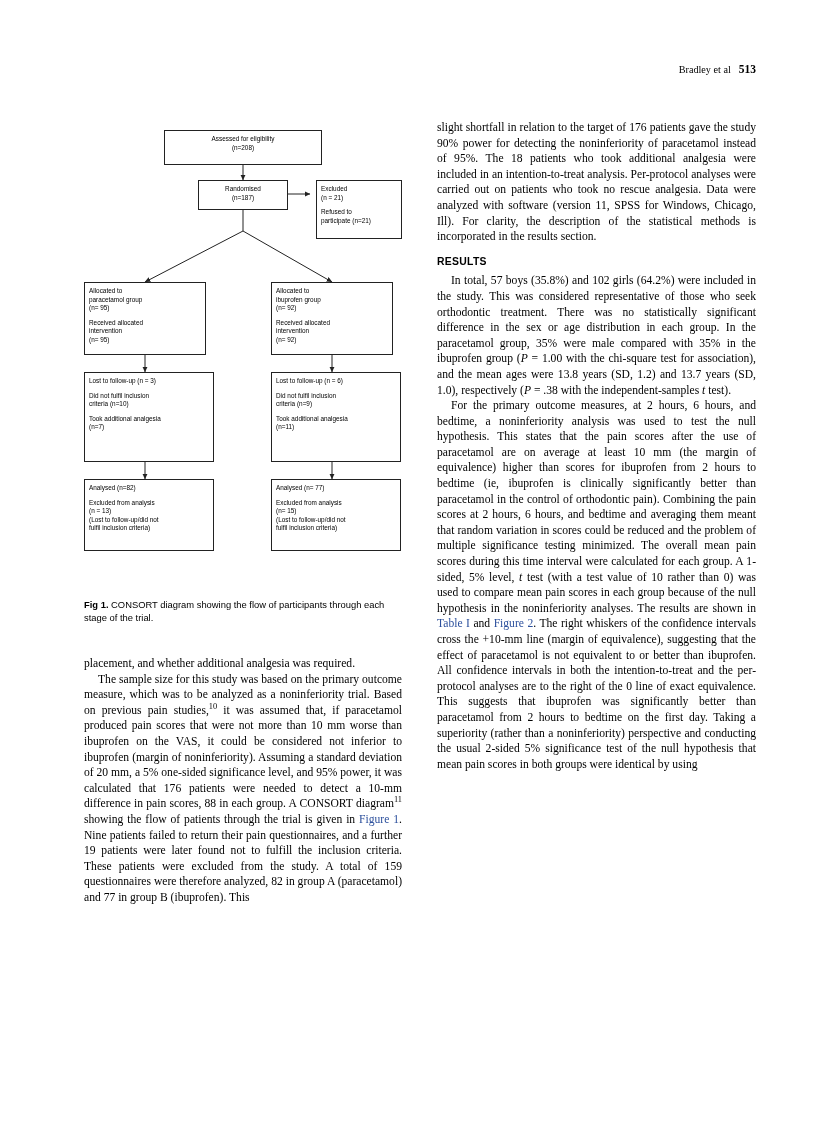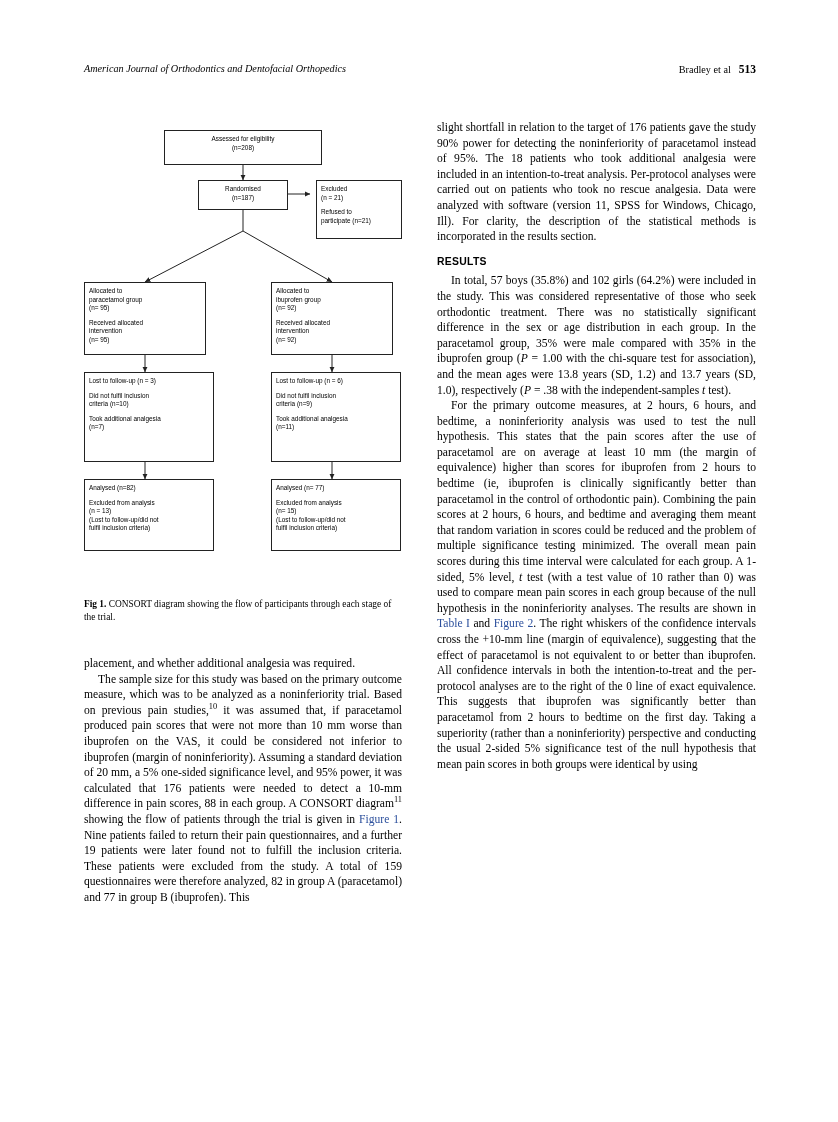--- a/index.html
+++ b/index.html
@@ -121,41 +121,40 @@
     line-height: 8.6px;
     padding: 4px 4px;
     color: #000;
   }
   .cbox.center { text-align: center; }
   .cbox .grp { margin-bottom: 6px; }
   .cbox .grp:last-child { margin-bottom: 0; }
 
   .fig-caption {
     margin-top: 10px;
-    font-family: Liberation Serif, serif;
+    font-family: Liberation Sans, sans-serif;
     font-size: 9.4px;
     line-height: 13px;
     width: 310px;
   }
   .fig-caption .lbl {
     font-weight: bold;
   }
 
   .after-fig {
     margin-top: 32px;
   }
 </style>
 </head>
 <body>
 
 <div class="page">
 
   <div class="runhead">
     <div class="runhead-left">
-      <div>American Journal of Orthodontics and Dentofacial Orthopedics</div>
     </div>
     <div class="runhead-right">
       <span class="jauthors">Bradley et al</span><span class="pageno">513</span>
     </div>
   </div>
 
   <div class="col-left">
 
     <div class="figure-wrap">
       <svg class="consort" viewBox="0 0 318 470">

